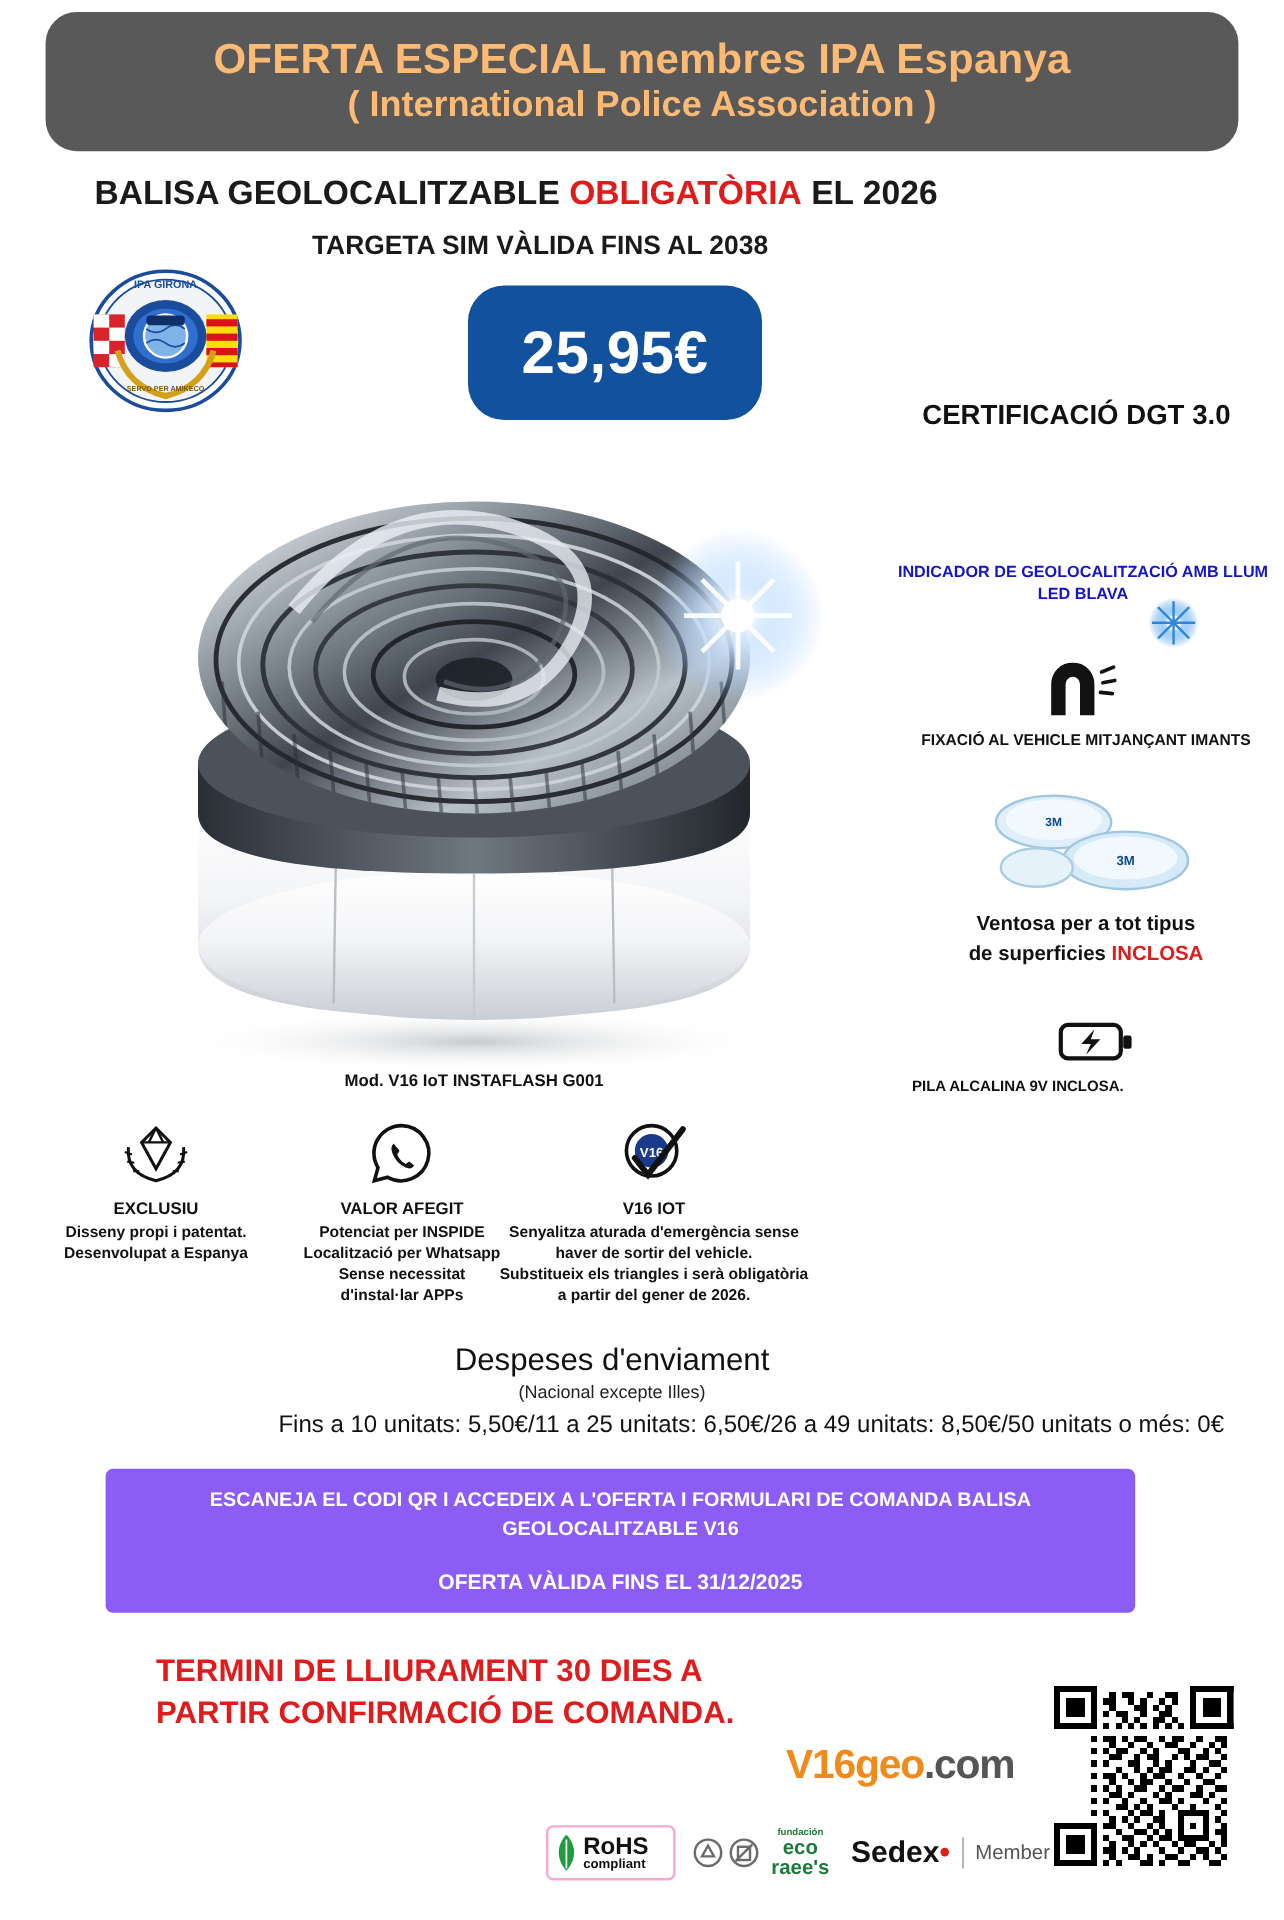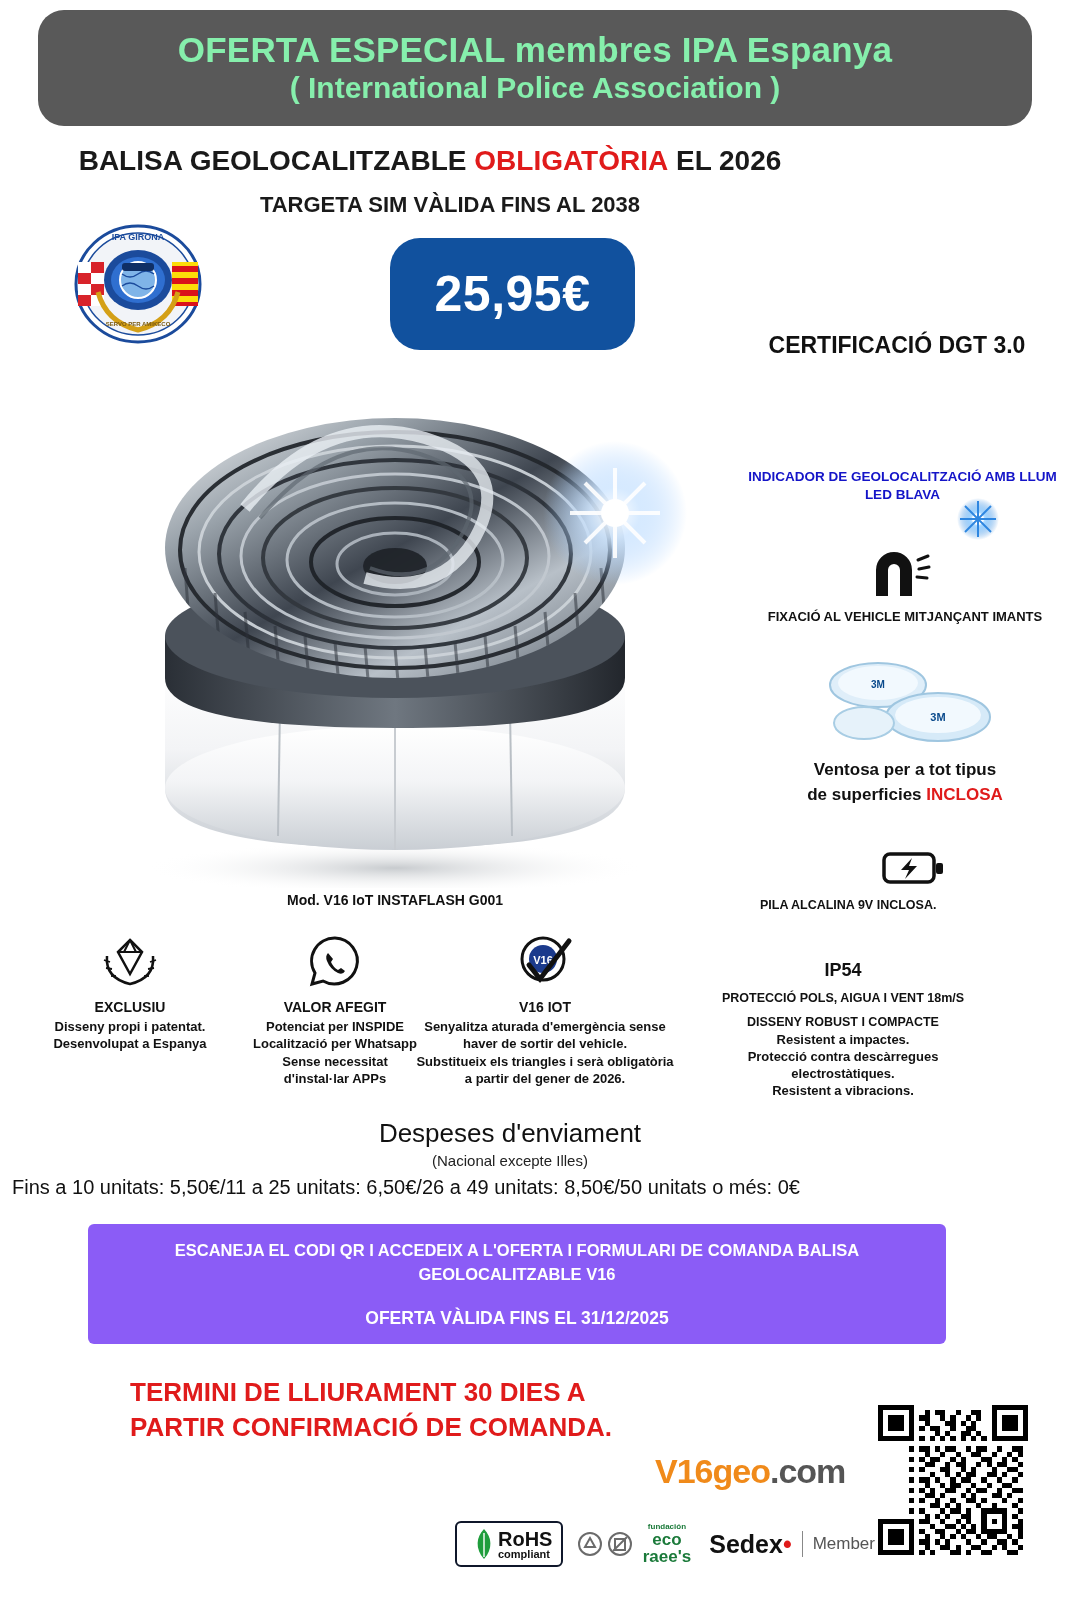--- a/index.html
+++ b/index.html
@@ -18,21 +18,21 @@
   .header-banner {
     position: absolute;
     left: 38px; top: 10px;
     width: 994px; height: 116px;
     background: #595959;
     border-radius: 26px;
     display: flex;
     flex-direction: column;
     align-items: center;
     justify-content: center;
-    color: #86efac;
+    color: #fdba74;
   }
   .header-line1 {
     font-size: 35px;
     font-weight: bold;
     letter-spacing: .2px;
     line-height: 1.15;
   }
   .header-line2 {
     font-size: 30px;
     font-weight: bold;
@@ -216,24 +216,23 @@
     left: 0; top: 1152px;
     width: 1020px;
     text-align: center;
     font-size: 15px;
     color: #222;
   }
   .ship-rates {
     position: absolute;
     left: 0; top: 1176px;
     width: 1020px;
-    text-align: left;
+    text-align: right;
     font-size: 20px;
     color: #111;
-    margin-left: 12px;
   }
 
   
   .cta {
     position: absolute;
     left: 88px; top: 1224px;
     width: 858px; height: 120px;
     background: #8b5cf6;
     border-radius: 6px;
     color: #fff;
@@ -291,24 +290,24 @@
   
   .footer-logos {
     position: absolute;
     left: 455px; top: 1516px;
     width: 420px; height: 56px;
     display: flex;
     align-items: center;
   }
   .rohs {
     width: 108px; height: 46px;
-    border: 2px solid #0f172a;
+    border: 2px solid #f9a8d4;
     border-radius: 6px;
     display: flex; align-items: center;
-    padding-left: 16px;
+    padding-left: 4px;
     background: #fff;
   }
   .rohs-text { line-height: 1; margin-left: 3px; }
   .rohs-text .t1 { font-size: 20px; font-weight: bold; color: #111; }
   .rohs-text .t2 { font-size: 11px; font-weight: bold; color: #111; }
   .wee-icons { display: flex; align-items: center; margin-left: 14px; gap: 4px; }
   .ecoraees { margin-left: 10px; text-align: center; line-height: 1; }
   .ecoraees .e1 { font-size: 8px; color: #1b7a3a; font-weight: bold; }
   .ecoraees .e2 { font-size: 17px; font-weight: bold; color: #1b7a3a; }
   .ecoraees .e3 { font-size: 17px; font-weight: bold; color: #1b7a3a; }
@@ -568,29 +567,20 @@
         <path d="M16 32 L27 46 L56 8" fill="none" stroke="#111" stroke-width="5" stroke-linecap="round"></path>
       </svg>
     </div>
     <div class="ftitle">V16 IOT</div>
     <div class="fbody" style="white-space:pre-line;">Senyalitza aturada d'emergència sense
 haver de sortir del vehicle.
 Substitueix els triangles i serà obligatòria
 a partir del gener de 2026.</div>
   </div>
 
-  <div class="feat feat4">
-    <div class="ip-title">IP54</div>
-    <div class="ip-sub">PROTECCIÓ POLS, AIGUA I VENT 18m/S</div>
-    <div class="ip-sub">DISSENY ROBUST I COMPACTE</div>
-    <div class="fbody" style="white-space:pre-line;margin-top:2px;">Resistent a impactes.
-Protecció contra descàrregues
-electrostàtiques.
-Resistent a vibracions.</div>
-  </div>
 </div>
 
 <div class="ship-title">Despeses d'enviament</div>
 <div class="ship-sub">(Nacional excepte Illes)</div>
 <div class="ship-rates">Fins a 10 unitats: 5,50€/11 a 25 unitats: 6,50€/26 a 49 unitats: 8,50€/50 unitats o més: 0€</div>
 
 <div class="cta">
   <div class="cta-line1">ESCANEJA EL CODI QR I ACCEDEIX A L'OFERTA I FORMULARI DE COMANDA BALISA GEOLOCALITZABLE V16</div>
   <div class="cta-line2">OFERTA VÀLIDA FINS EL 31/12/2025</div>
 </div>

